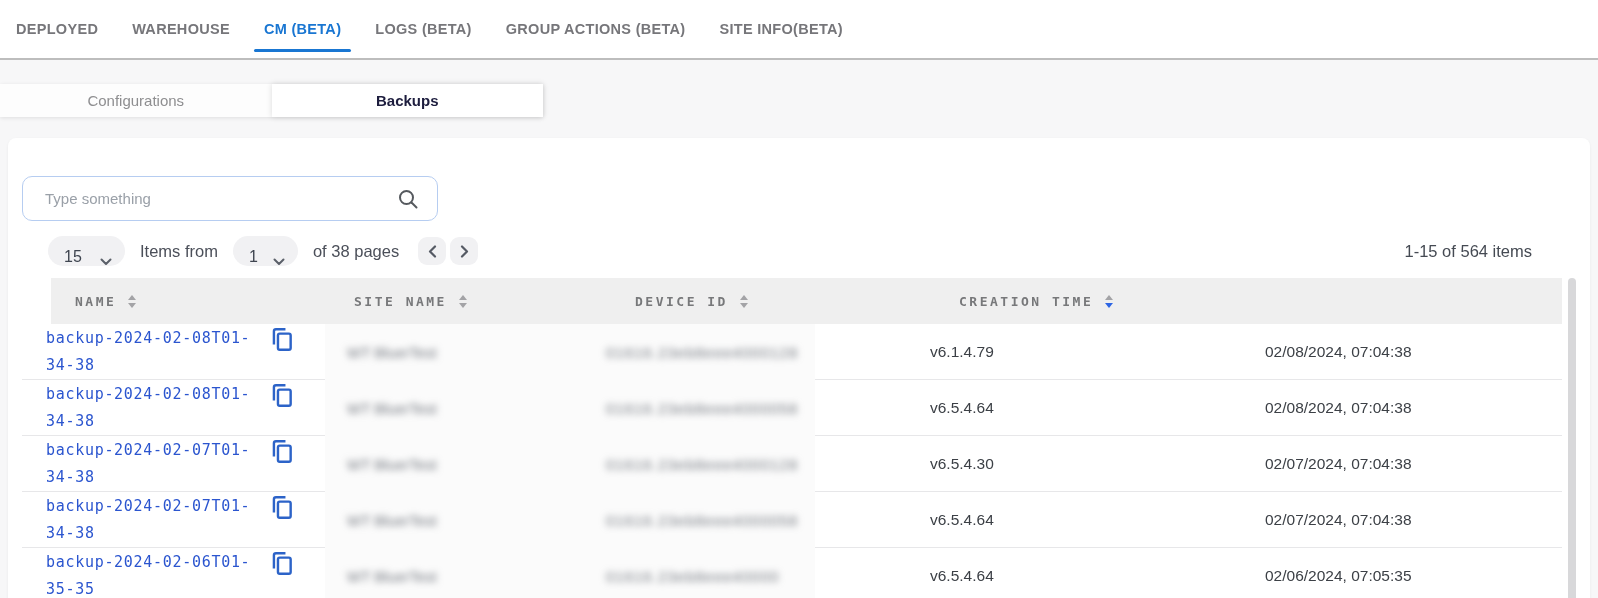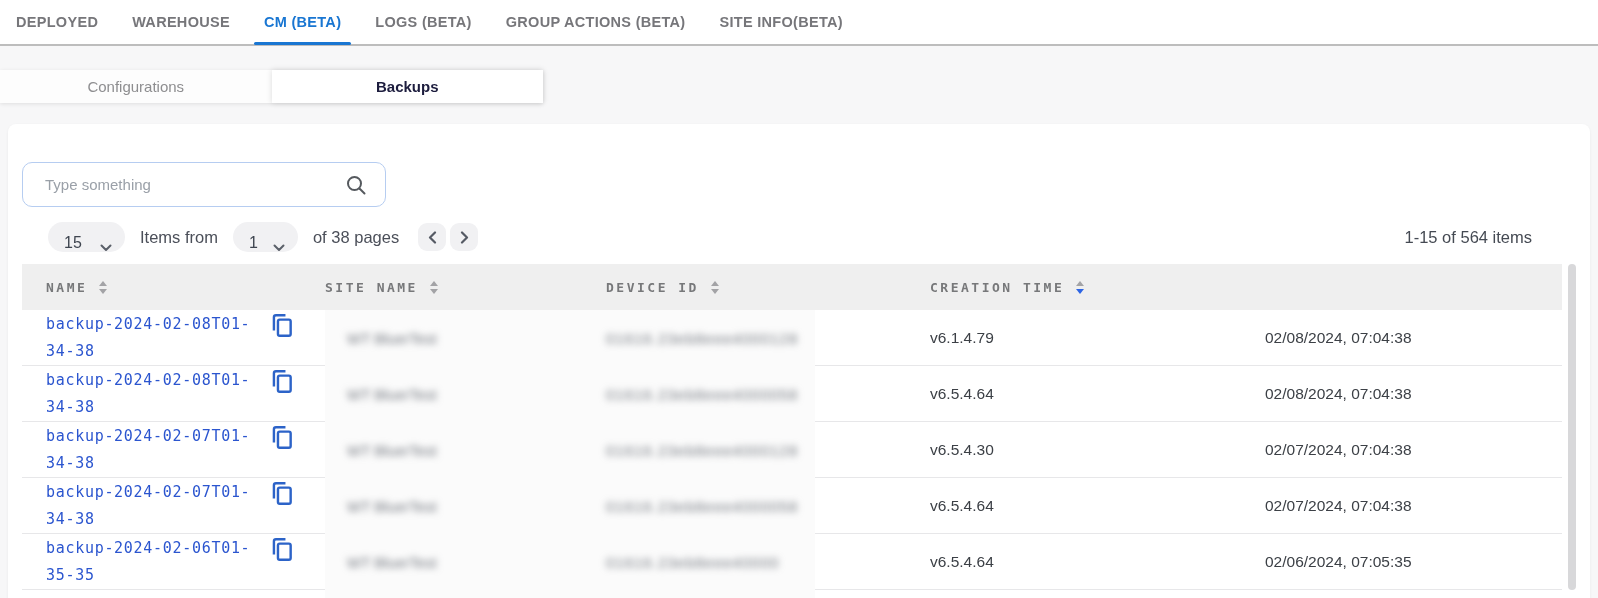--- a/index.html
+++ b/index.html
@@ -6,21 +6,21 @@
   html,body { width:1598px; height:598px; overflow:hidden; }
   body {
     font-family:"Liberation Sans","DejaVu Sans",sans-serif;
     background:#f7f7f8;
     position:relative;
     color:#3c4046;
   }
 
   
   .tabbar {
-    height:46px; background:#ffffff;
+    height:60px; background:#ffffff;
     border-bottom:2px solid #bdbdbd;
     display:flex; align-items:center;
     padding-left:6px;
   }
   .tab {
     position:relative;
     padding:0 10px; height:42px;
     display:flex; align-items:center;
     font-size:14.5px; font-weight:600; letter-spacing:0.3px;
     color:#76767a; cursor:pointer; white-space:nowrap;
@@ -52,21 +52,21 @@
   .card {
     margin:21px 8px 0;
     background:#ffffff; border-radius:8px;
     box-shadow:0 1px 3px rgba(0,0,0,0.06);
     height:540px;
     padding:38px 14px 0;
   }
 
   
   .search-box {
-    position:relative; width:364px; height:45px;
+    position:relative; width:416px; height:45px;
     border:1px solid #b6cdf1; border-radius:10px;
     display:flex; align-items:center; background:#fff;
   }
   .search-box input {
     border:none; outline:none; background:transparent;
     font-family:inherit; font-size:15px; color:#3c4046;
     padding:0 46px 0 22px; width:100%;
   }
   .search-box input::placeholder { color:#9aa0a8; }
   .search-icon { position:absolute; right:18px; top:11px; width:22px; height:22px; }
@@ -100,20 +100,21 @@
 
   
   .table-area { display:flex; align-items:stretch; margin-top:12px; }
   .table { flex:1; position:relative; }
   .scrollbar { width:8px; margin-left:6px; background:#d8d8da; border-radius:4px; }
 
   .thead {
     height:46px; background:#efefef;
     display:grid; grid-template-columns:303px 281px 324px 335px 1fr;
     align-items:center;
+    margin-left:29px;
   }
   .th {
     display:flex; align-items:center;
     font-family:"DejaVu Sans Mono","Liberation Mono",monospace;
     font-size:13px; font-weight:bold; letter-spacing:2.5px;
     color:#77787a; white-space:nowrap;
   }
   .th:first-child { padding-left:24px; }
   .sort { display:flex; flex-direction:column; margin-left:12px; cursor:pointer; }
   .sort .up {

